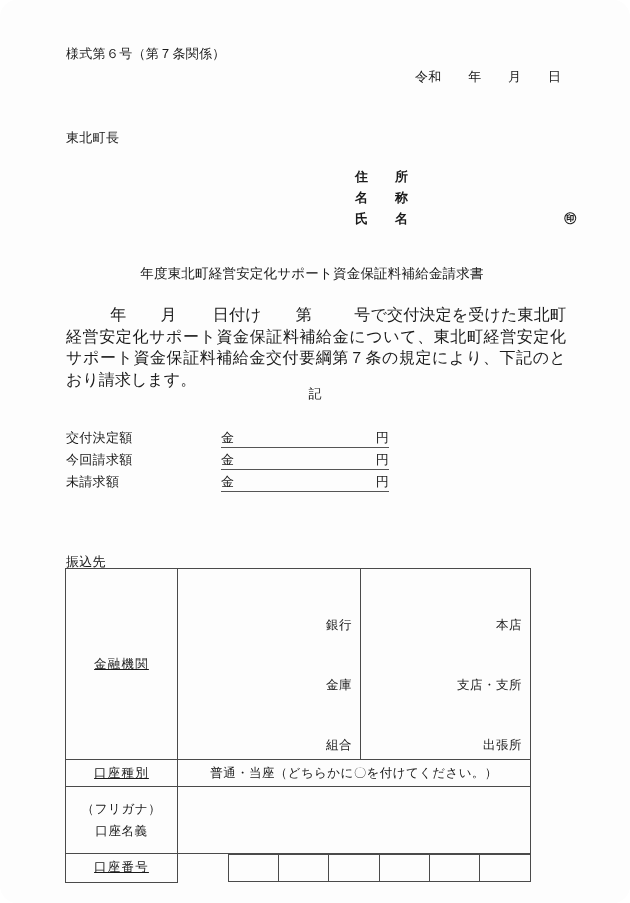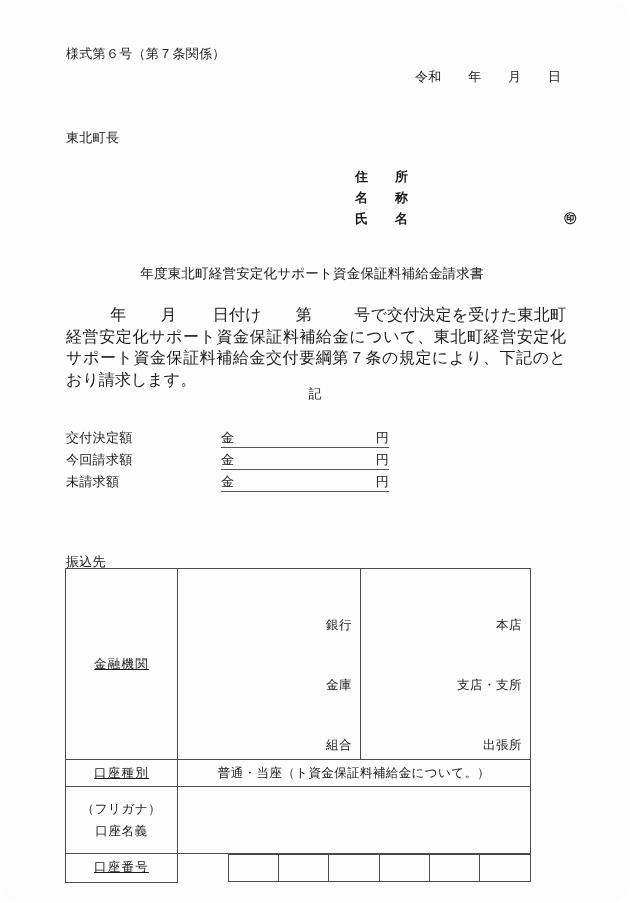--- a/index.html
+++ b/index.html
@@ -250,21 +250,21 @@
           <div>組合</div>
         </td>
         <td class="stack-cell">
           <div>本店</div>
           <div>支店・支所</div>
           <div>出張所</div>
         </td>
       </tr>
       <tr>
         <td class="cell-label">口座種別</td>
-        <td class="acct-type-cell" colspan="2">普通・当座（ト資金保証料補給金について。）</td>
+        <td class="acct-type-cell" colspan="2">普通・当座（どちらかに〇を付けてください。）</td>
       </tr>
       <tr>
         <td class="holder-label">
           <div>（フリガナ）</div>
           <div>口座名義</div>
         </td>
         <td class="holder-value" colspan="2"></td>
       </tr>
       <tr>
         <td class="cell-label">口座番号</td>

